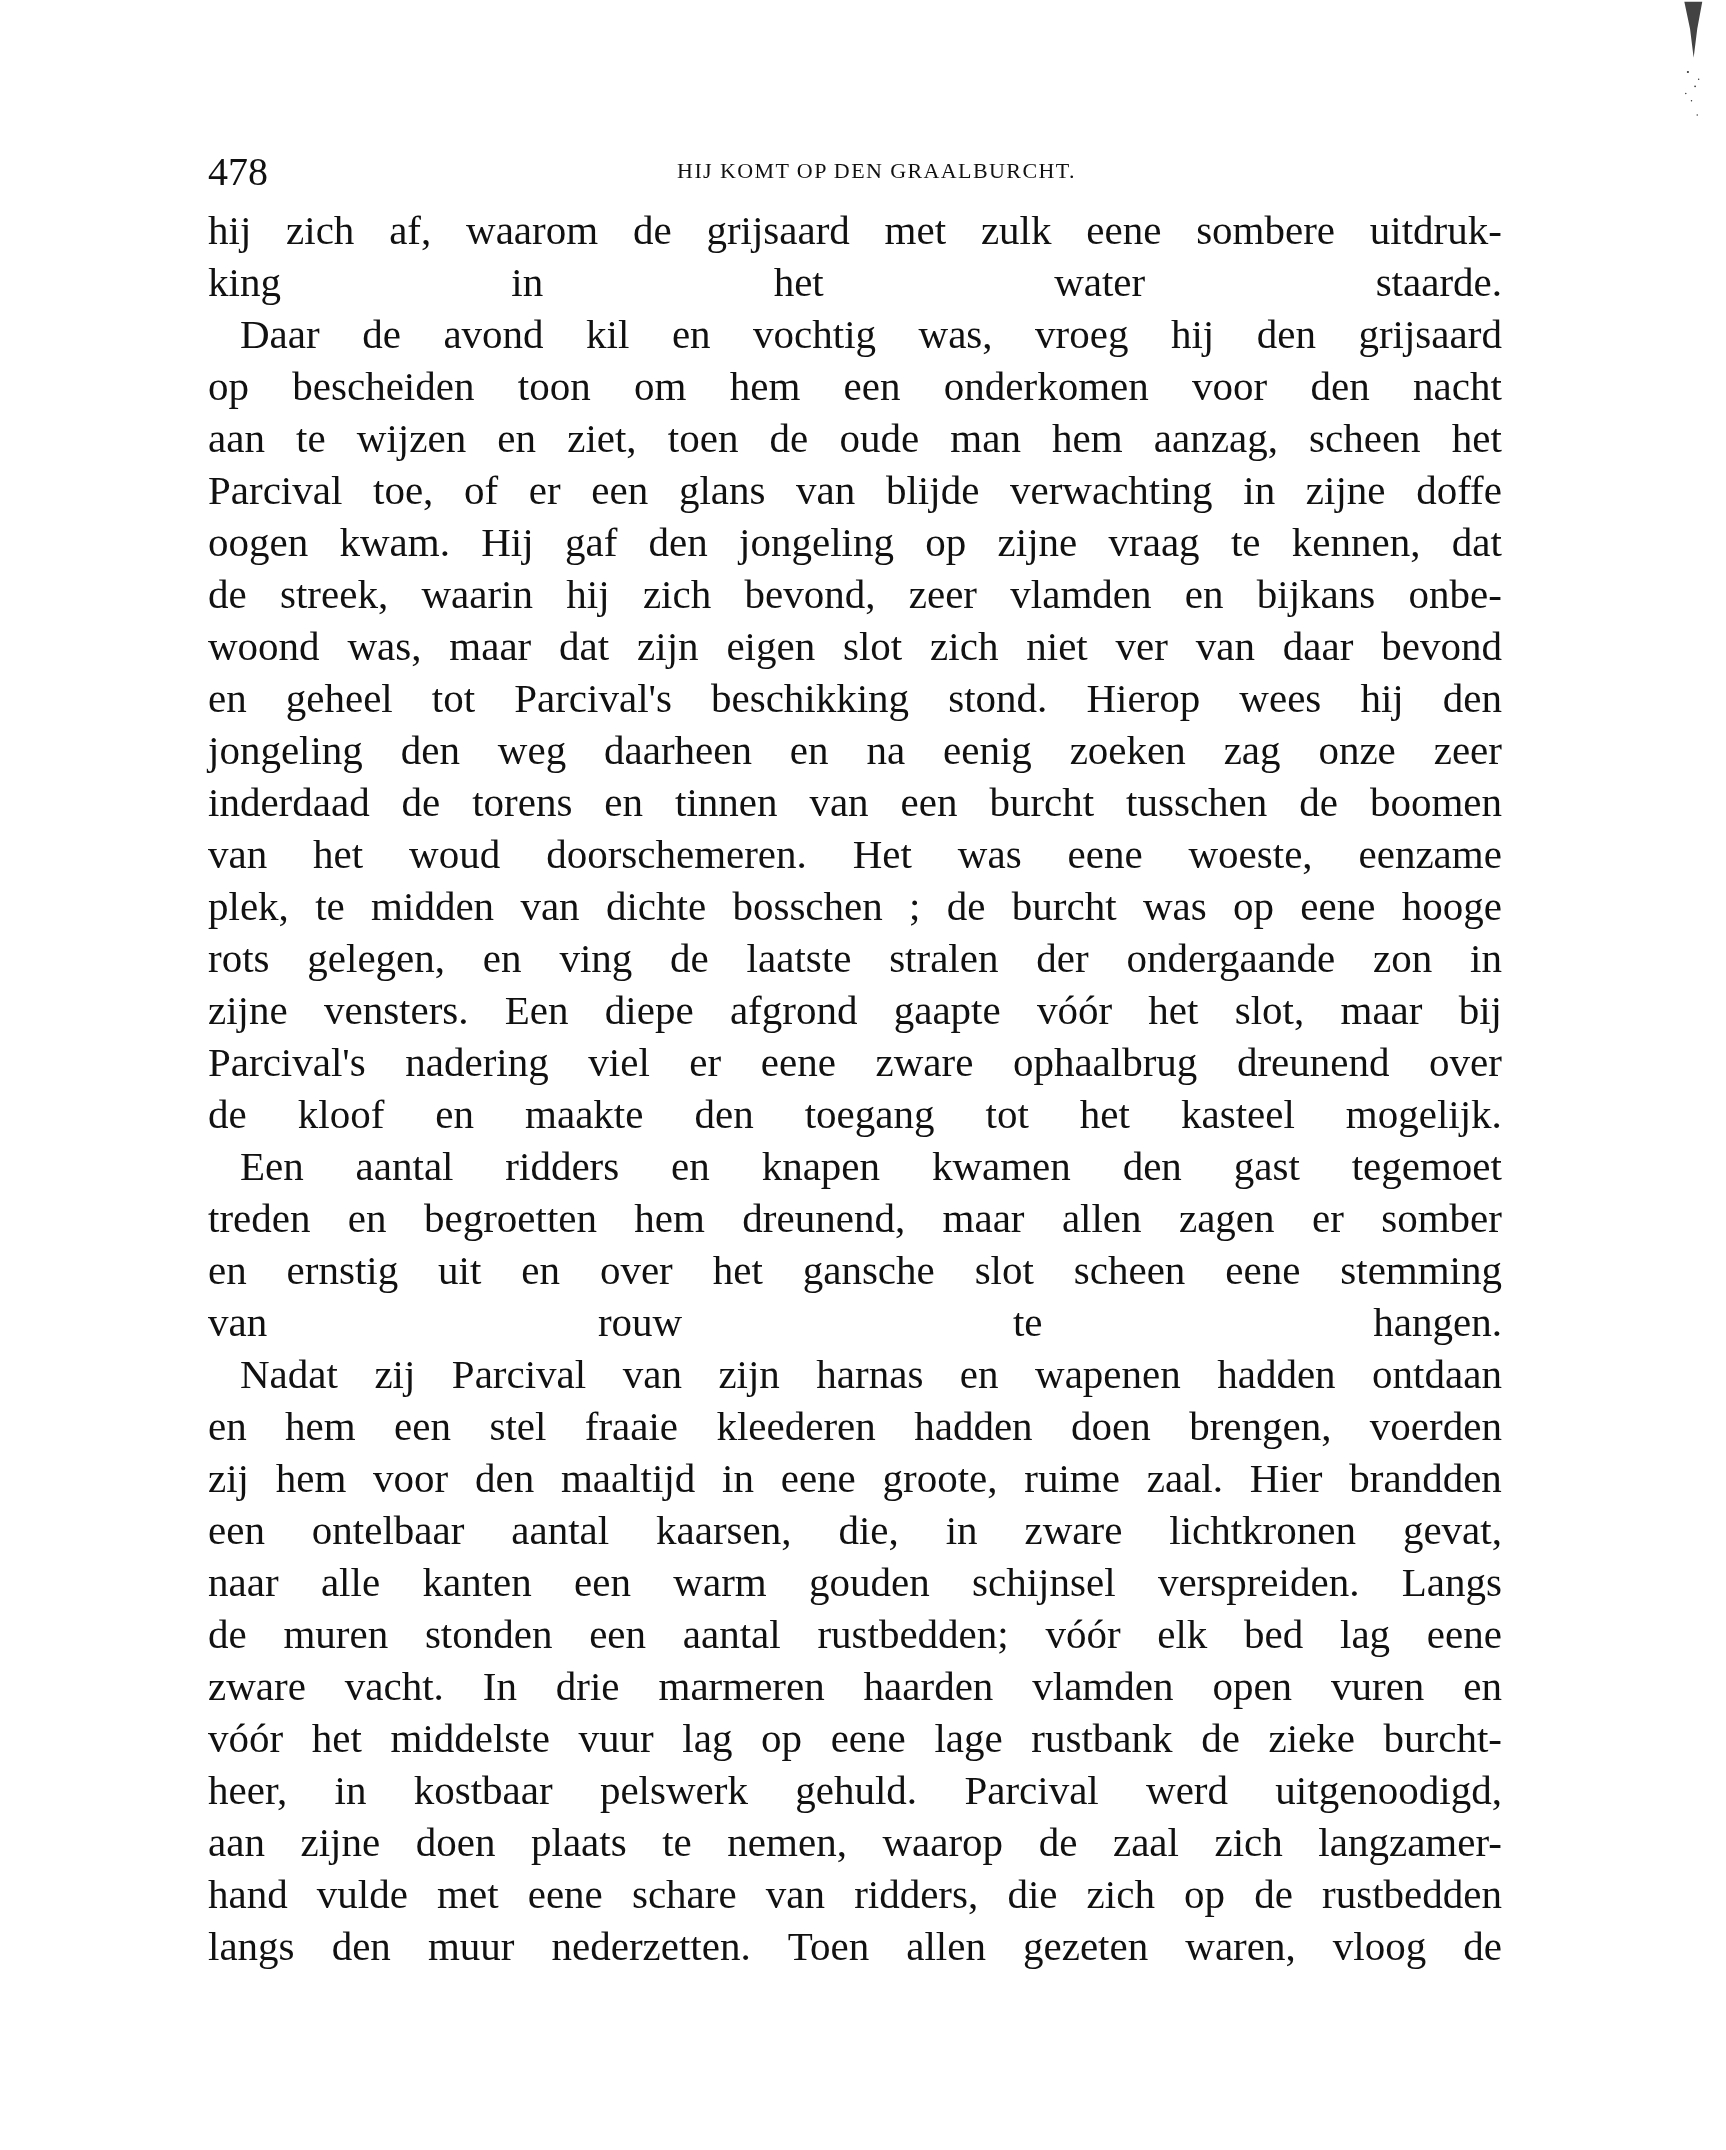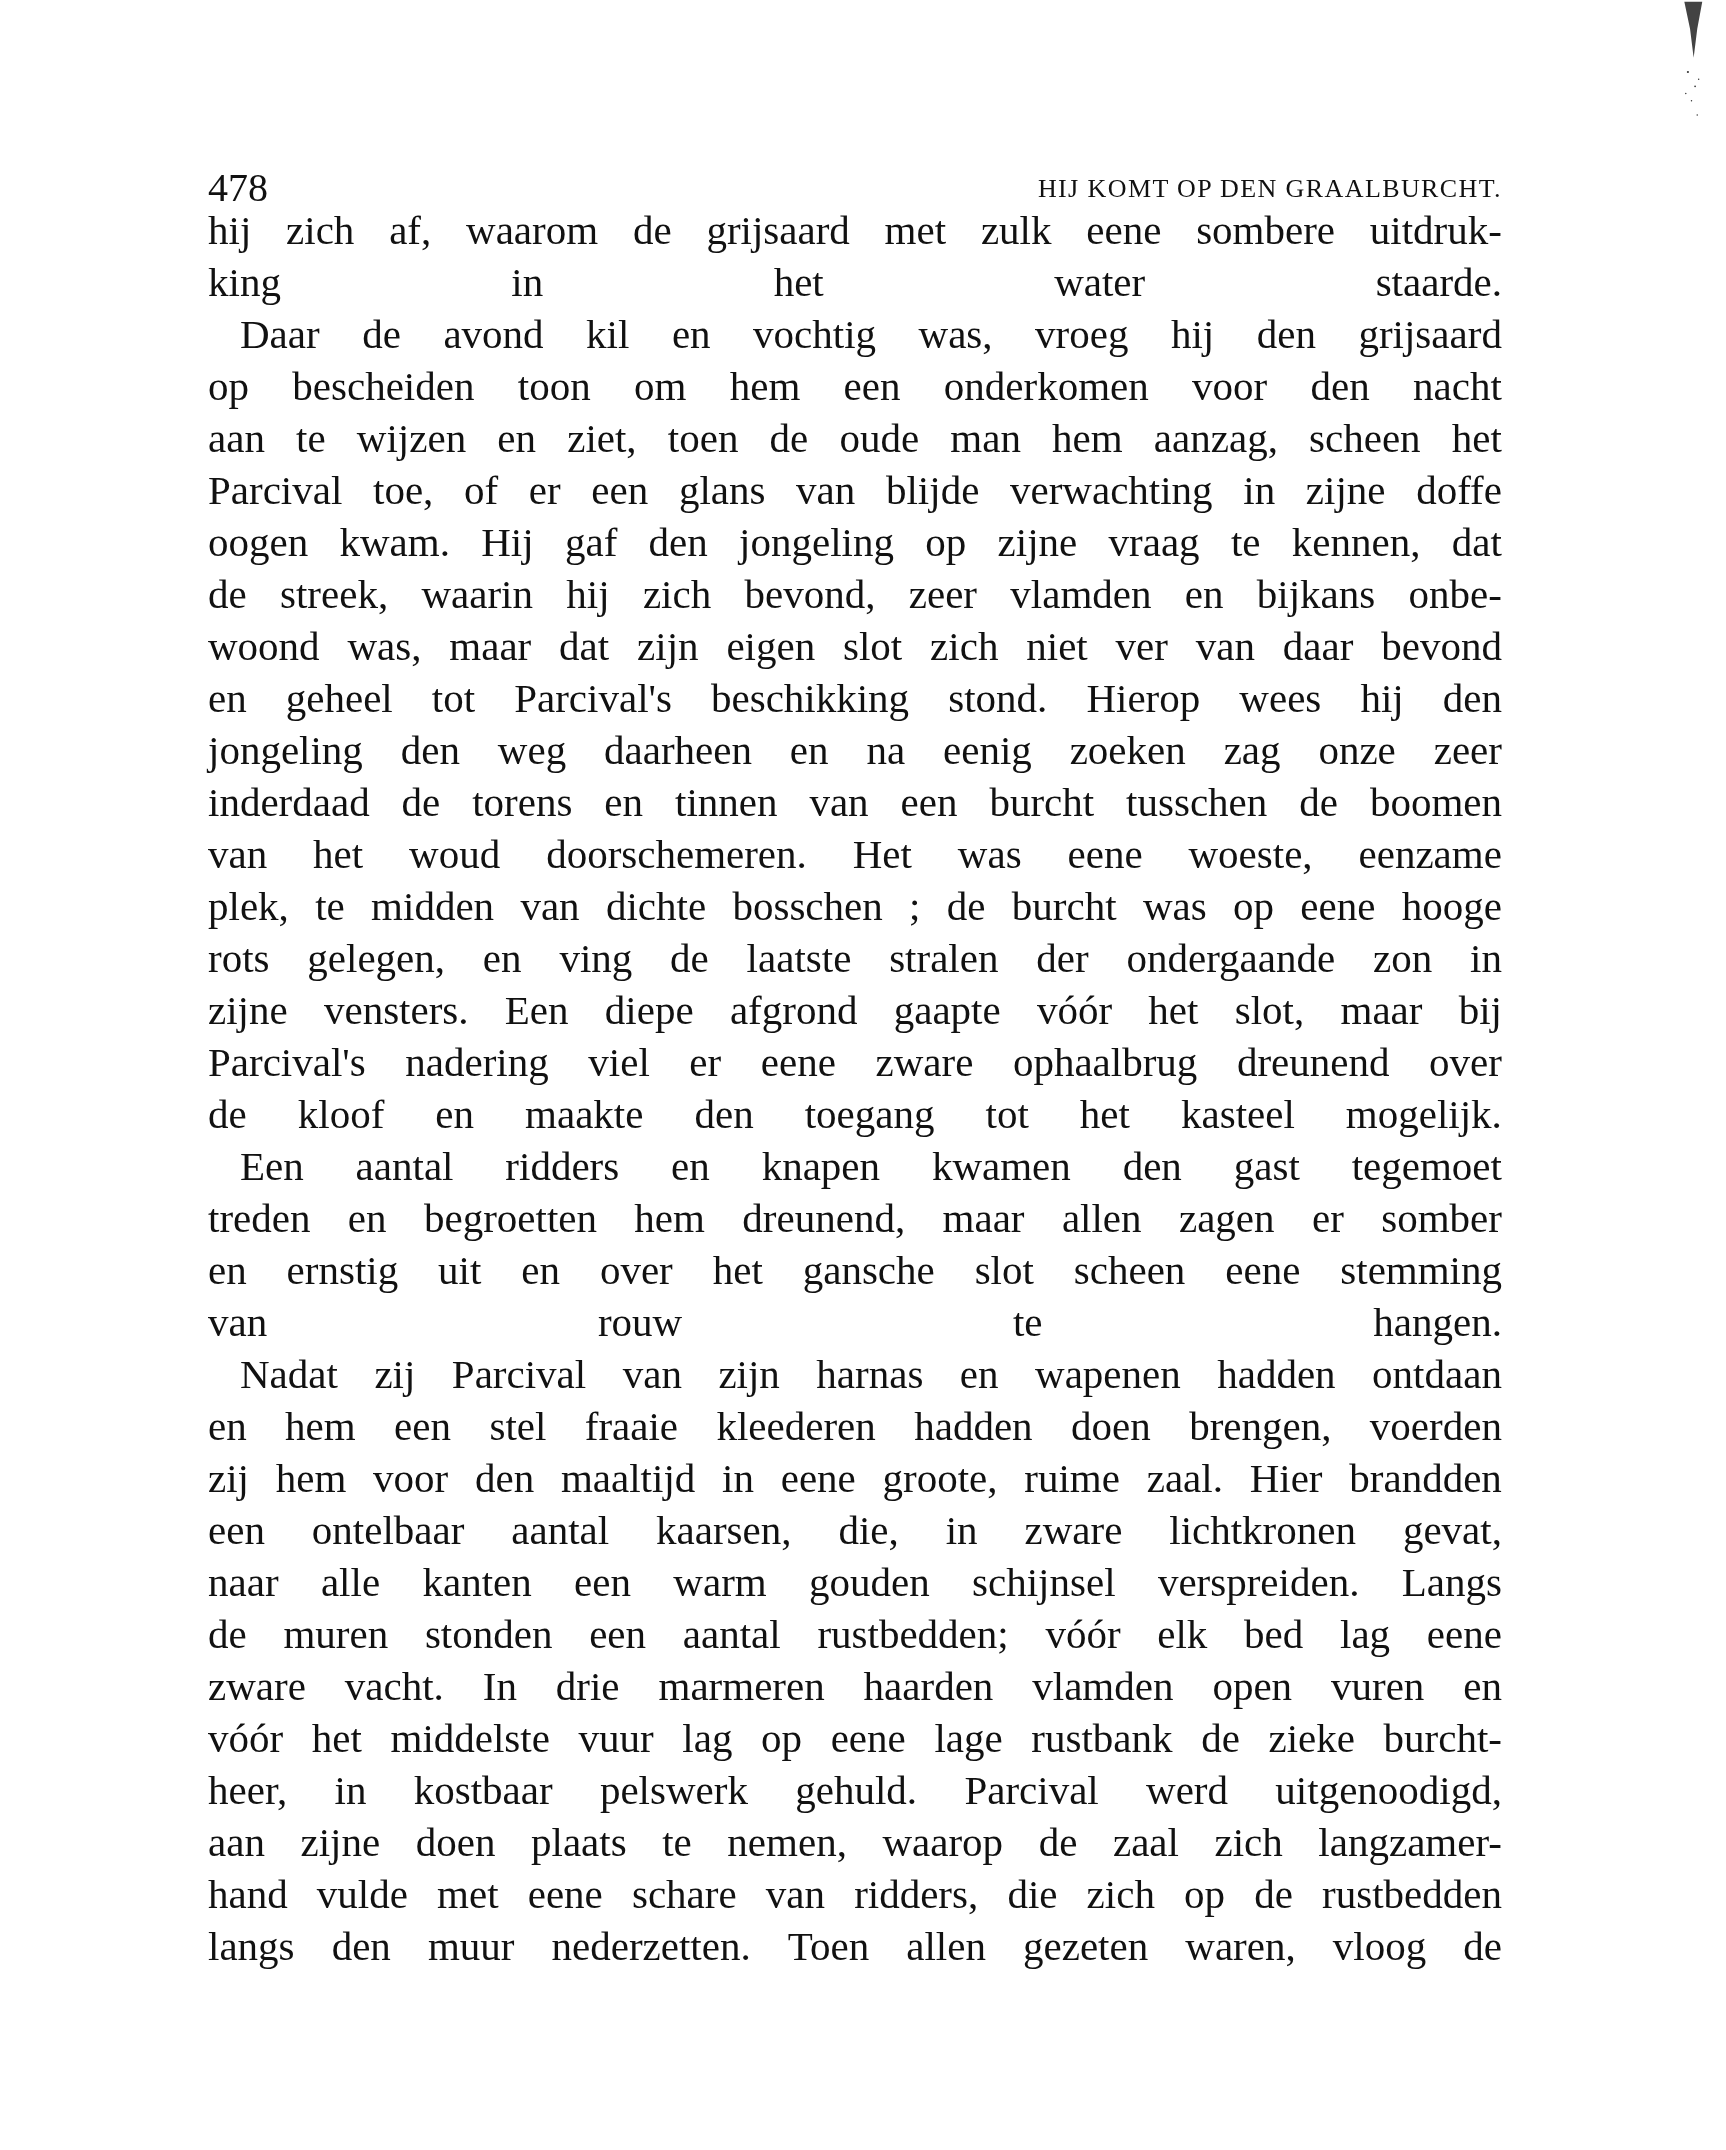--- a/index.html
+++ b/index.html
@@ -1,19 +1,19 @@
 <!DOCTYPE html>
 <html style="font-size:11.5px"><head>
 <meta charset="utf-8">
 <style>
   html, body { margin:0; padding:0; background:#ffffff; }
   body { width:1727px; height:2151px; position:relative; overflow:hidden; font-family:"DejaVu Serif", "Liberation Serif", serif; color:#111; }
-  .header { position:absolute; top:164px; left:208px; width:1294px; height:50px; }
+  .header { position:absolute; top:148px; left:208px; width:1294px; height:50px; }
   .pagenum { position:absolute; left:0; top:0; font-size:40px; font-family:"Liberation Serif", serif; }
-  .running { position:absolute; left:0; right:0; top:10px; text-align:right; font-size:26px; letter-spacing:1.4px; font-family:"Liberation Serif", serif; padding-left:43px; }
+  .running { position:absolute; left:0; right:0; top:10px; text-align:center; font-size:22px; letter-spacing:1.4px; font-family:"Liberation Serif", serif; padding-left:43px; }
   .body { position:absolute; top:204px; left:208px; width:1294px; }
   .line { height:52px; line-height:52px; font-size:41px; font-family:"Liberation Serif", serif; text-align:justify; text-align-last:justify; white-space:nowrap; overflow:visible; display:flex; justify-content:space-between; }
   .line.last { justify-content:space-between; gap:20px; }
   .line.indent { padding-left:32px; }
   .margin-noise { position:absolute; right:14.4px; top:0; width:43px; height:144px; }
 </style>
 </head>
 <body>
 
 <div class="header">

